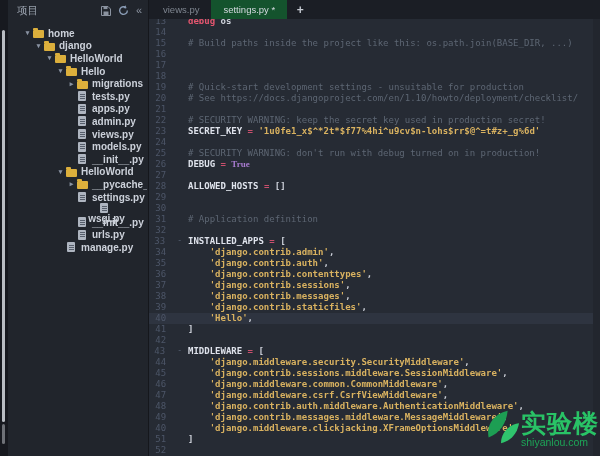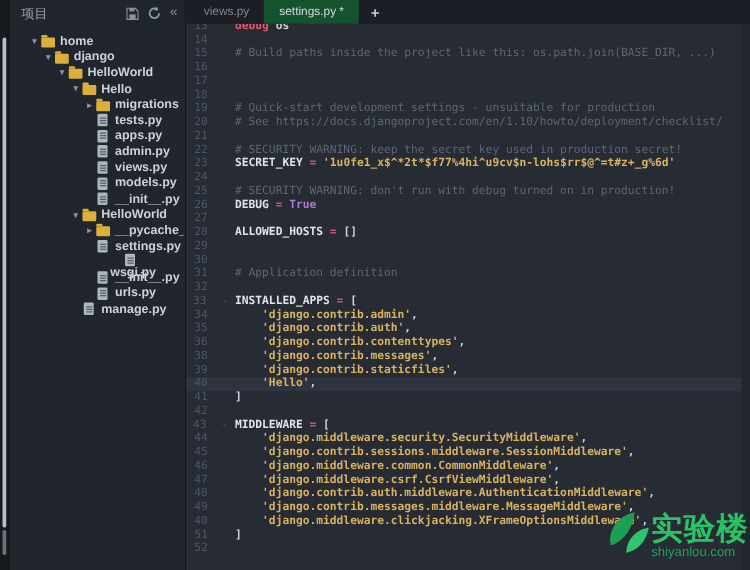--- a/index.html
+++ b/index.html
@@ -53,21 +53,21 @@
   .line.hl { background:#2e3440; }
   .gutwrap { width:33px; flex:none; display:flex;gap:12px; }
   .gut { width:27px; text-align:right; color:#4d5668; }
   .foldcol { width:6px; font-size:8px; line-height:10px; color:#596274; text-align:center; }
   .lc { padding-left:6px; font-weight:bold; }
   .tok-c { color:#5d6673; font-weight:normal; }
   .tok-k { color:#e5566f; }
   .tok-i { color:#dfe3ec; }
   .tok-o { color:#c94f6d; }
   .tok-s { color:#d9b260; }
-  .tok-b { color:#a87bd0; }
+  .tok-b { color:#a87bd0;font-family:Liberation Serif, serif; }
   .tok-p { color:#cdd1da; }
 
   .right-strip { position:absolute; right:0; top:19px; bottom:0; width:7px; background:#22262e; }
 
   
   .watermark { position:absolute; right:1px; bottom:5px; display:flex; align-items:center; z-index:9; }
   .wm-text { margin-left:1px; }
   .wm-brand { display:block; color:#29c366; font-size:25px; font-weight:bold; line-height:26px; letter-spacing:1px; }
   .wm-domain { display:block; color:#1da557; font-size:10.5px; line-height:11px; margin-top:1px; }
 </style>
@@ -257,20 +257,21 @@
           <div class="line"><span class="gutwrap"><span class="gut">27</span><span class="foldcol"></span></span><span class="lc"></span></div>
           <div class="line"><span class="gutwrap"><span class="gut">28</span><span class="foldcol"></span></span><span class="lc"><span class="tok-i">ALLOWED_HOSTS</span><span class="tok-p"> </span><span class="tok-o">=</span><span class="tok-p"> </span><span class="tok-p">[]</span></span></div>
           <div class="line"><span class="gutwrap"><span class="gut">29</span><span class="foldcol"></span></span><span class="lc"></span></div>
           <div class="line"><span class="gutwrap"><span class="gut">30</span><span class="foldcol"></span></span><span class="lc"></span></div>
           <div class="line"><span class="gutwrap"><span class="gut">31</span><span class="foldcol"></span></span><span class="lc"><span class="tok-c"># Application definition</span></span></div>
           <div class="line"><span class="gutwrap"><span class="gut">32</span><span class="foldcol"></span></span><span class="lc"></span></div>
           <div class="line"><span class="gutwrap"><span class="gut">33</span><span class="foldcol">-</span></span><span class="lc"><span class="tok-i">INSTALLED_APPS</span><span class="tok-p"> </span><span class="tok-o">=</span><span class="tok-p"> </span><span class="tok-p">[</span></span></div>
           <div class="line"><span class="gutwrap"><span class="gut">34</span><span class="foldcol"></span></span><span class="lc"><span class="tok-s">    'django.contrib.admin'</span><span class="tok-p">,</span></span></div>
           <div class="line"><span class="gutwrap"><span class="gut">35</span><span class="foldcol"></span></span><span class="lc"><span class="tok-s">    'django.contrib.auth'</span><span class="tok-p">,</span></span></div>
           <div class="line"><span class="gutwrap"><span class="gut">36</span><span class="foldcol"></span></span><span class="lc"><span class="tok-s">    'django.contrib.contenttypes'</span><span class="tok-p">,</span></span></div>
+          <div class="line"><span class="gutwrap"><span class="gut">37</span><span class="foldcol"></span></span><span class="lc"><span class="tok-s">    'django.contrib.sessions'</span><span class="tok-p">,</span></span></div>
           <div class="line"><span class="gutwrap"><span class="gut">38</span><span class="foldcol"></span></span><span class="lc"><span class="tok-s">    'django.contrib.messages'</span><span class="tok-p">,</span></span></div>
           <div class="line"><span class="gutwrap"><span class="gut">39</span><span class="foldcol"></span></span><span class="lc"><span class="tok-s">    'django.contrib.staticfiles'</span><span class="tok-p">,</span></span></div>
           <div class="line hl"><span class="gutwrap"><span class="gut">40</span><span class="foldcol"></span></span><span class="lc"><span class="tok-s">    'Hello'</span><span class="tok-p">,</span></span></div>
           <div class="line"><span class="gutwrap"><span class="gut">41</span><span class="foldcol"></span></span><span class="lc"><span class="tok-p">]</span></span></div>
           <div class="line"><span class="gutwrap"><span class="gut">42</span><span class="foldcol"></span></span><span class="lc"></span></div>
           <div class="line"><span class="gutwrap"><span class="gut">43</span><span class="foldcol">-</span></span><span class="lc"><span class="tok-i">MIDDLEWARE</span><span class="tok-p"> </span><span class="tok-o">=</span><span class="tok-p"> </span><span class="tok-p">[</span></span></div>
           <div class="line"><span class="gutwrap"><span class="gut">44</span><span class="foldcol"></span></span><span class="lc"><span class="tok-s">    'django.middleware.security.SecurityMiddleware'</span><span class="tok-p">,</span></span></div>
           <div class="line"><span class="gutwrap"><span class="gut">45</span><span class="foldcol"></span></span><span class="lc"><span class="tok-s">    'django.contrib.sessions.middleware.SessionMiddleware'</span><span class="tok-p">,</span></span></div>
           <div class="line"><span class="gutwrap"><span class="gut">46</span><span class="foldcol"></span></span><span class="lc"><span class="tok-s">    'django.middleware.common.CommonMiddleware'</span><span class="tok-p">,</span></span></div>
           <div class="line"><span class="gutwrap"><span class="gut">47</span><span class="foldcol"></span></span><span class="lc"><span class="tok-s">    'django.middleware.csrf.CsrfViewMiddleware'</span><span class="tok-p">,</span></span></div>

